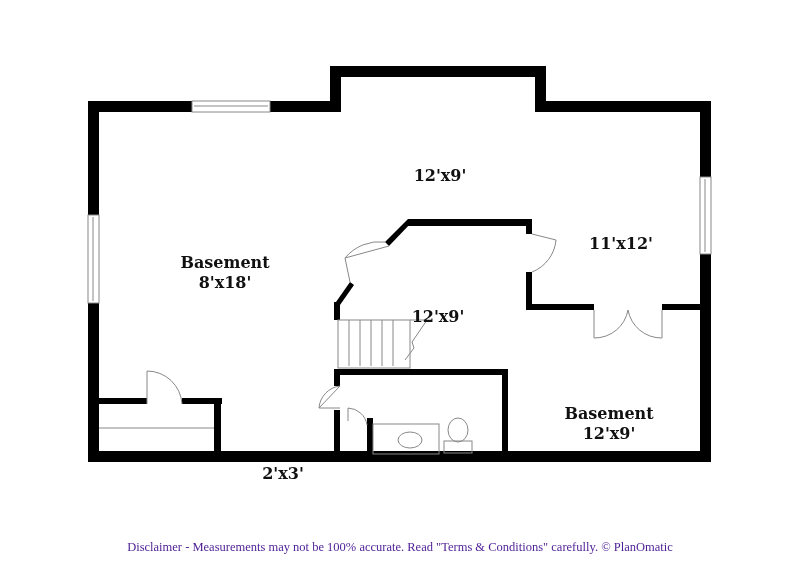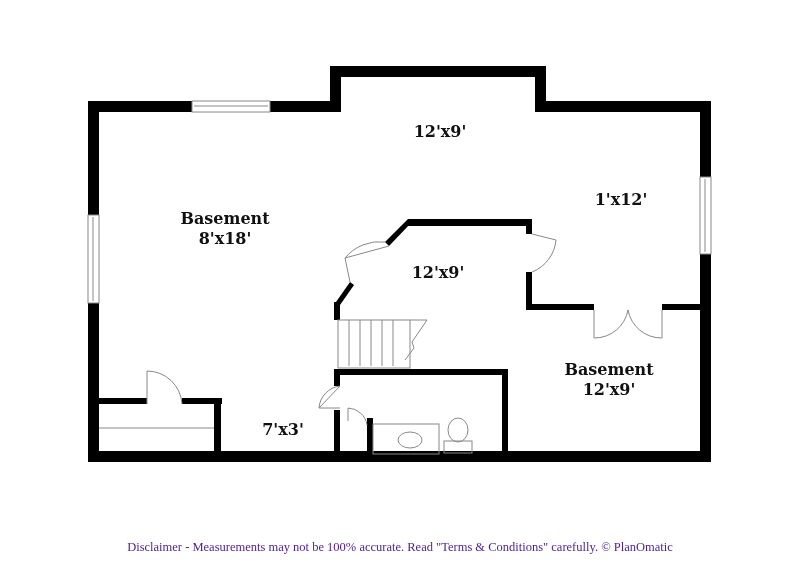--- a/index.html
+++ b/index.html
@@ -1,21 +1,21 @@
 <!DOCTYPE html>
 <html><head>
 <meta charset="utf-8">
 <style>
   html, body { margin:0; padding:0; background:#ffffff; }
   body { width:800px; height:582px; position:relative; overflow:hidden; }
   #plan { position:absolute; left:0; top:0; width:800px; height:582px; }
   .room-label {
     position:absolute; font-family:"DejaVu Serif", serif; font-weight:bold;
     color:#111; text-align:center; line-height:20px; font-size:16px;
-    transform:translateX(-50%); white-space:nowrap;
+    transform:translateX(-50%); white-space:nowrap;margin-top:44px;
   }
   .disclaimer {
     position:absolute; left:0; width:800px; top:540px; text-align:center;
     font-family:"Liberation Serif", serif; font-size:12.5px; color:#4c1d95;
   }
 </style>
 </head>
 <body>
 
 <svg id="plan" viewBox="0 0 800 582" xmlns="http://www.w3.org/2000/svg">
@@ -92,27 +92,27 @@
 
 <div>
   <div class="room-label" style="left:225px;top:209px;">
     <div>Basement</div>
     <div>8'x18'</div>
   </div>
   <div class="room-label" style="left:440px;top:122px;">
     <div>12'x9'</div>
   </div>
   <div class="room-label" style="left:621px;top:190px;">
-    <div>1'x12'</div>
+    <div>11'x12'</div>
   </div>
   <div class="room-label" style="left:438px;top:263px;">
     <div>12'x9'</div>
   </div>
   <div class="room-label" style="left:609px;top:360px;">
     <div>Basement</div>
     <div>12'x9'</div>
   </div>
   <div class="room-label" style="left:283px;top:420px;">
-    <div>7'x3'</div>
+    <div>2'x3'</div>
   </div>
 </div>
 
 <div class="disclaimer">Disclaimer - Measurements may not be 100% accurate. Read "Terms &amp; Conditions" carefully. © PlanOmatic</div>
 
 </body></html>

